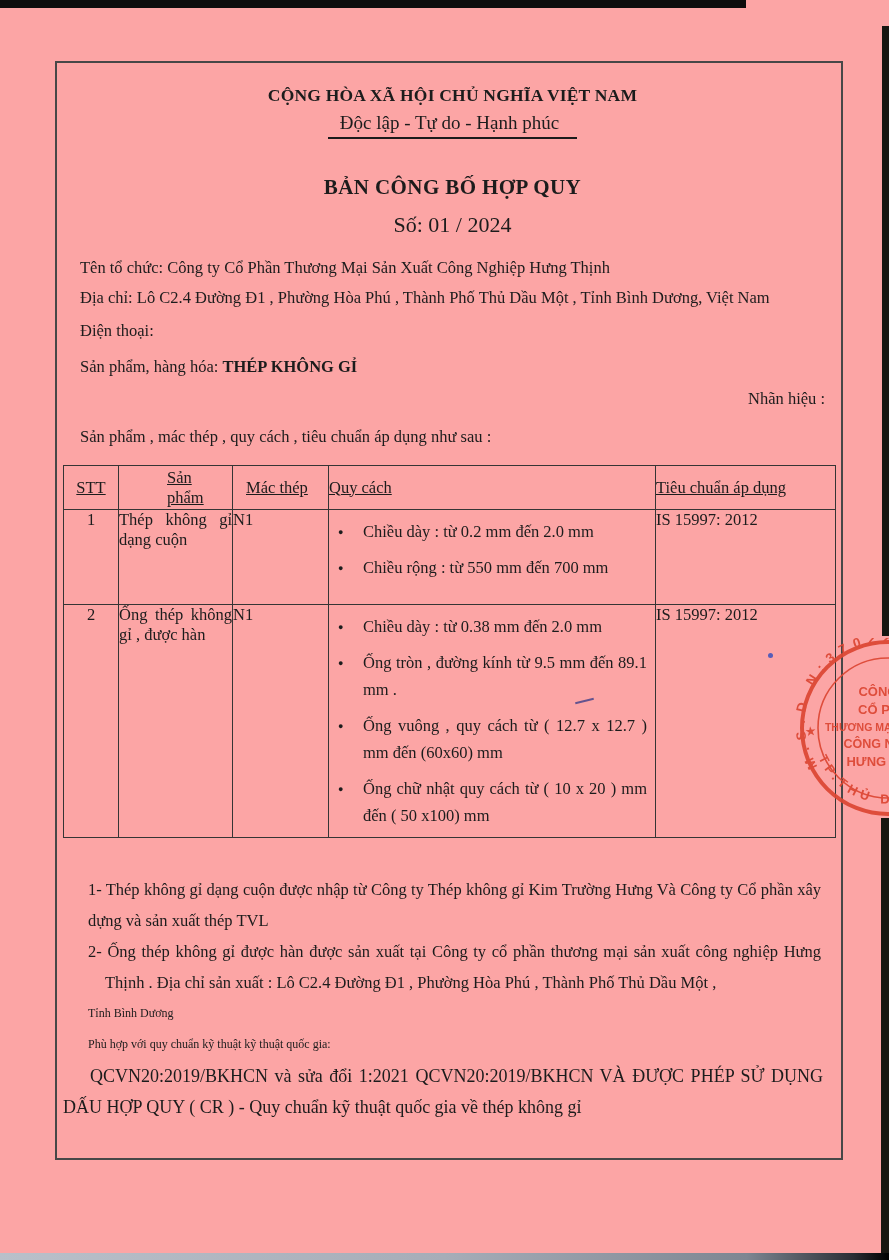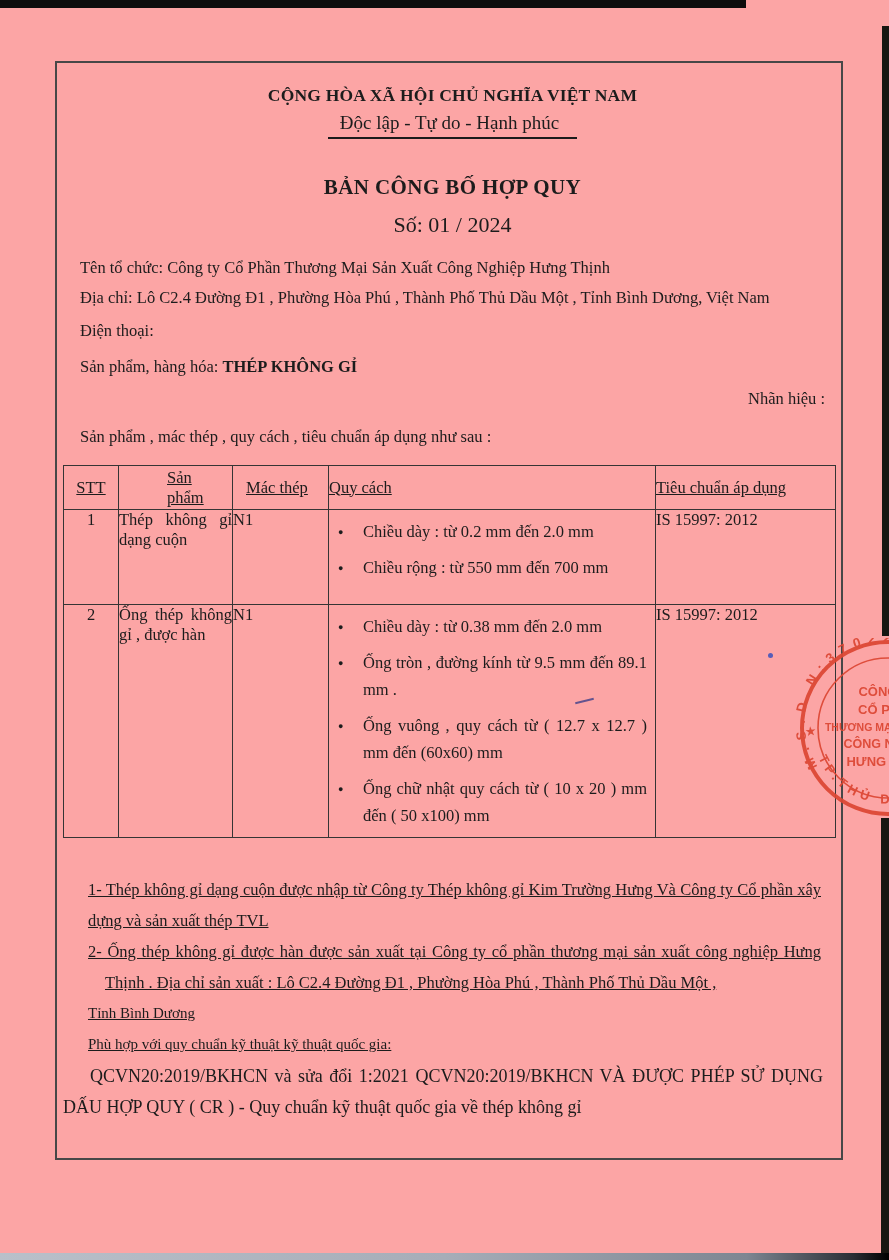--- a/index.html
+++ b/index.html
@@ -53,23 +53,23 @@
   td.c-tc  { padding:9px 6px 0 12px; }
   tr.head td.c-tc { padding-top:0; }
   tr.r1 td { height:95px; }
   tr.r2 td { height:233px; }
   ul.specs { list-style:none; margin:8px; padding:0; }
   ul.specs li { position:relative; padding-left:26px; text-align:justify; line-height:27px; }
   ul.specs li + li { margin-top:9px; }
   ul.specs li::before { content:"●"; position:absolute; left:1px; top:1px; font-size:9px; }
   
   .notes { margin-top:36px; }
-  .note  { font-size:16.5px; line-height:31px; margin:0 4px 0 8px; text-align:justify;text-decoration:underline; }
+  .note  { font-size:16.5px; line-height:31px; margin:0 4px 0 8px; text-align:justify; }
   .note.hang { padding-left:17px; text-indent:-17px; }
-  .province-line, .conform-line { font-size:15px; line-height:31px; margin:0 0 0 8px;text-decoration:underline; }
+  .province-line, .conform-line { font-size:12px; line-height:31px; margin:0 0 0 8px; }
   .regulation-line { font-size:18px; line-height:31px; margin:1px 2px 0 -17px;
                      text-indent:27px; text-align:justify; }
   
   .stamp { position:absolute; left:793px; top:638px; opacity:.92; }
   .stamp text { font-family:"Liberation Sans","DejaVu Sans",sans-serif; }
 </style>
 </head>
 <body>
 
 <div class="page">

